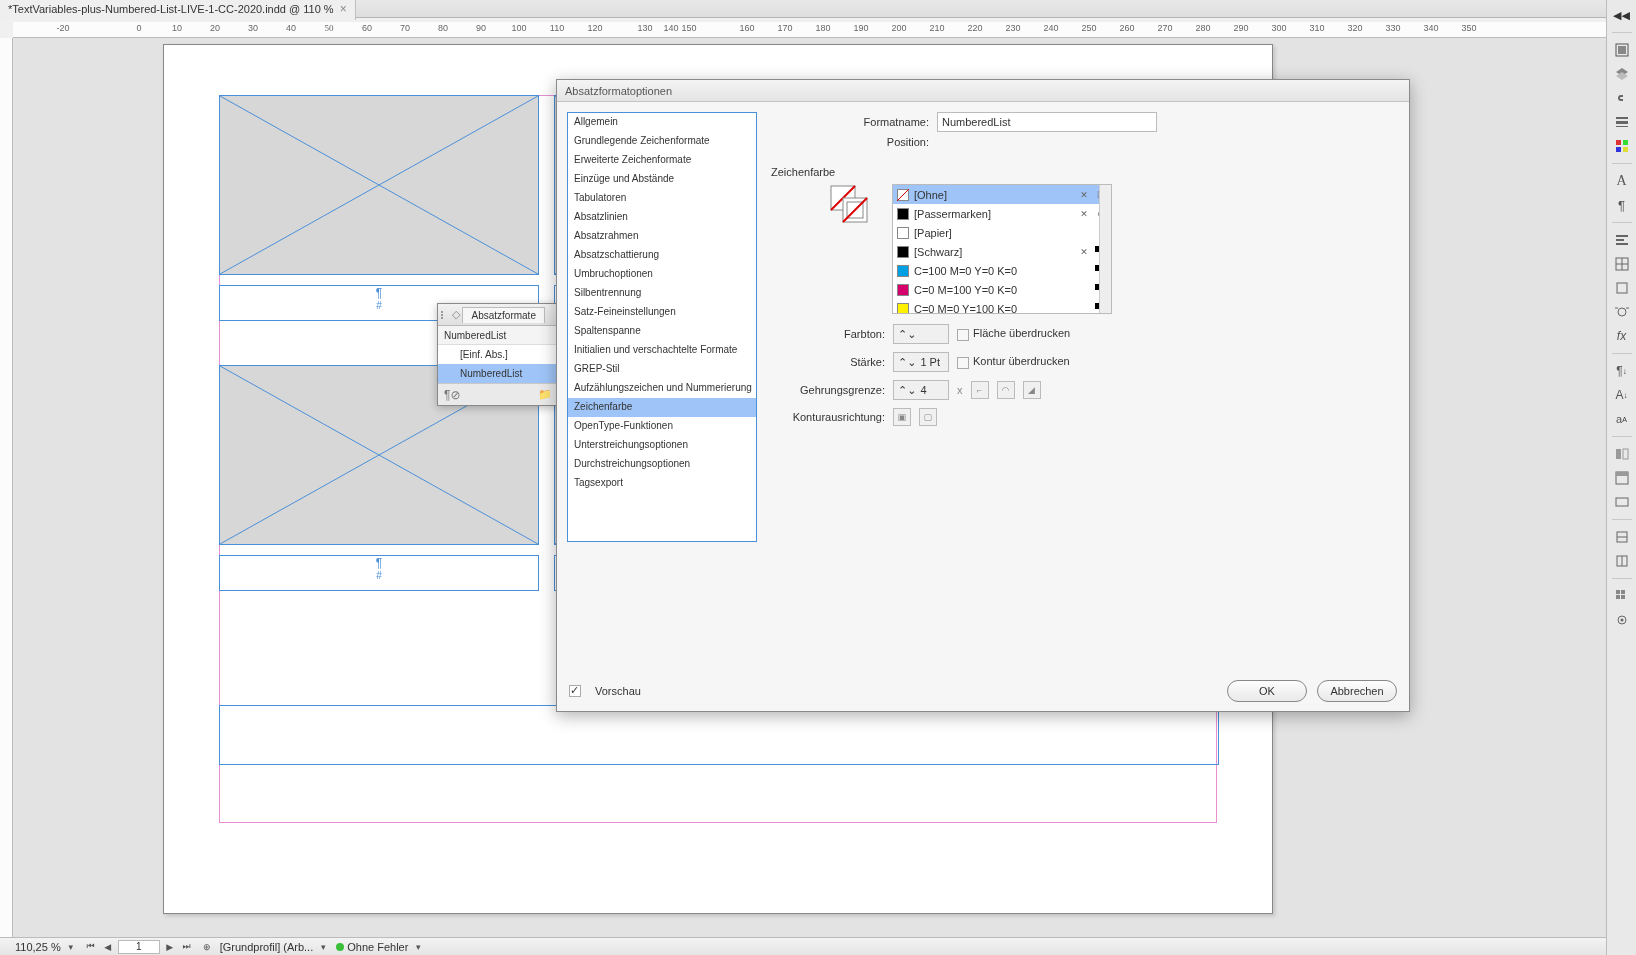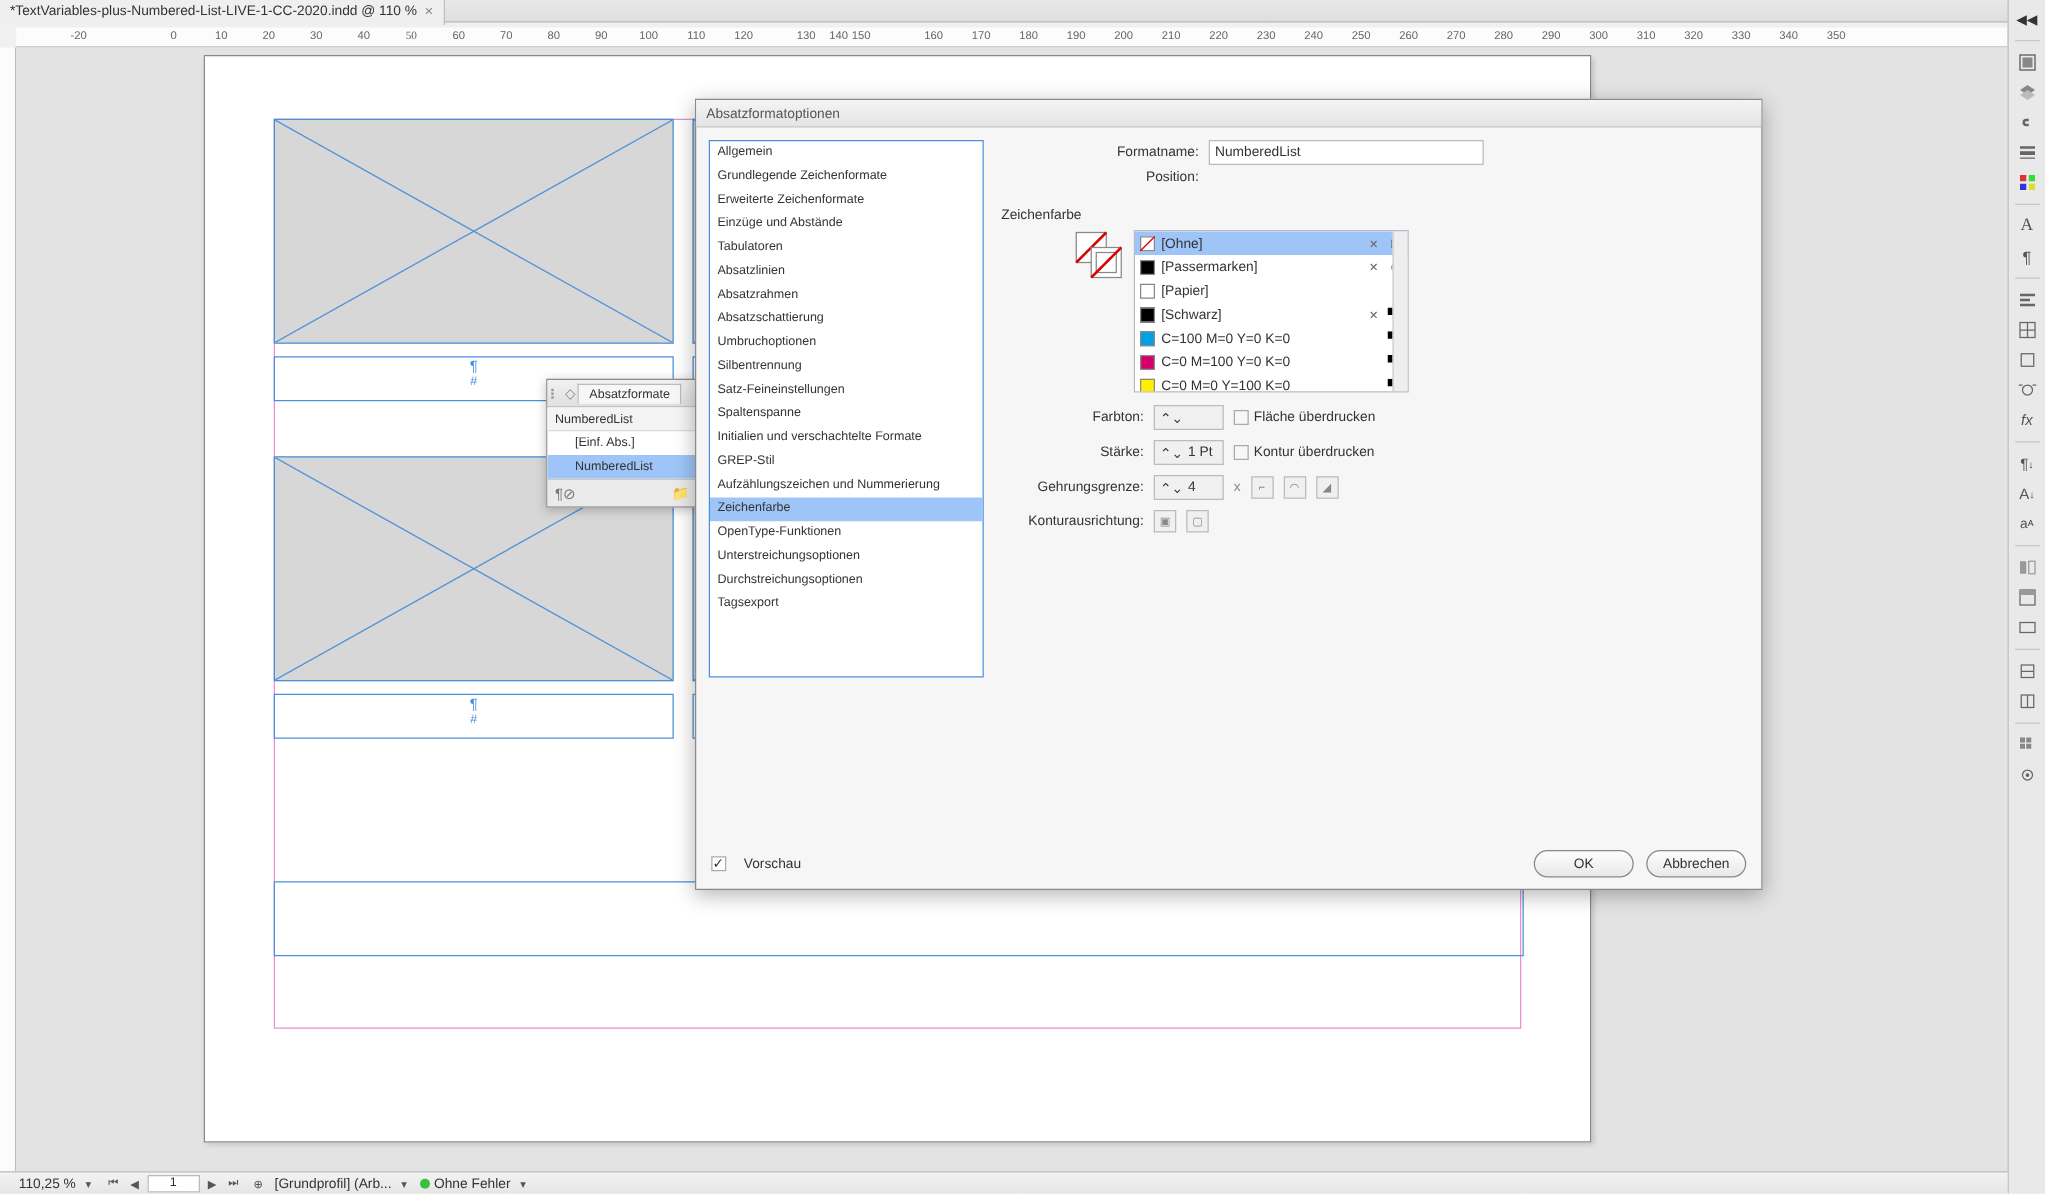--- a/index.html
+++ b/index.html
@@ -38,29 +38,29 @@
 .pf-row{height:19px;display:flex;align-items:center;padding:0 6px;font-size:10px}
 .pf-row.head{background:#f4f4f4;border-bottom:1px solid #ddd;font-weight:400}
 .pf-row.sel{background:#9fc5f8}
 .pf-row.indent{padding-left:22px}
 .panel-foot{height:22px;background:#eaeaea;border-top:1px solid #c8c8c8;display:flex;align-items:center;justify-content:space-between;padding:0 6px}
 
 
 .dialog{position:absolute;left:556px;top:79px;width:854px;height:633px;background:#f6f6f6;border:1px solid #8a8a8a;box-shadow:0 4px 16px rgba(0,0,0,.3)}
 .dlg-title{height:22px;background:linear-gradient(#f4f4f4,#e4e4e4);border-bottom:1px solid #c4c4c4;padding-left:8px;display:flex;align-items:center;font-size:11px;color:#555}
 .dlg-body{position:absolute;top:22px;left:0;right:0;bottom:40px;padding:10px;display:flex;gap:12px}
-.catlist{width:220px;height:430px;border:1px solid #4a90d9;background:#fff;overflow:hidden}
+.catlist{width:190px;height:430px;border:1px solid #4a90d9;background:#fff;overflow:hidden}
 .cat{height:19px;padding:3px 6px;font-size:10px;white-space:nowrap;overflow:hidden}
 .cat.sel{background:#9fc5f8}
 .rpane{flex:1;position:relative}
 .formrow{display:flex;align-items:center;gap:8px;margin-bottom:4px}
 .formrow label{width:160px;text-align:right;font-size:11px}
 .txt-input{height:20px;border:1px solid #bbb;background:#fff;padding:0 4px;flex:1}
 .sect-title{font-size:11px;margin:18px 0 6px 2px}
-.swatch-area{display:flex;gap:8px;margin-left:60px}
+.swatch-area{display:flex;gap:23px;margin-left:60px}
 .fillstroke{width:40px;height:40px;position:relative}
 .swatchlist{width:220px;height:130px;border:1px solid #bbb;background:#fff;position:relative;overflow:hidden}
 .sw-row{height:19px;display:flex;align-items:center;gap:5px;padding:0 4px;font-size:10px}
 .sw-row.sel{background:#9fc5f8}
 .sw-chip{width:12px;height:12px;border:1px solid #888;flex:none}
 .sw-ico{width:12px;height:12px;flex:none;display:flex;align-items:center;justify-content:center;font-size:9px;color:#666}
 .sw-name{flex:1;white-space:nowrap;overflow:hidden}
 .scrollbar{position:absolute;right:0;top:0;bottom:0;width:12px;background:#eee;border-left:1px solid #ccc}
 .ctrl-row{display:flex;align-items:center;gap:8px;margin-top:8px}
 .ctrl-row label{width:106px;text-align:right;font-size:11px}

